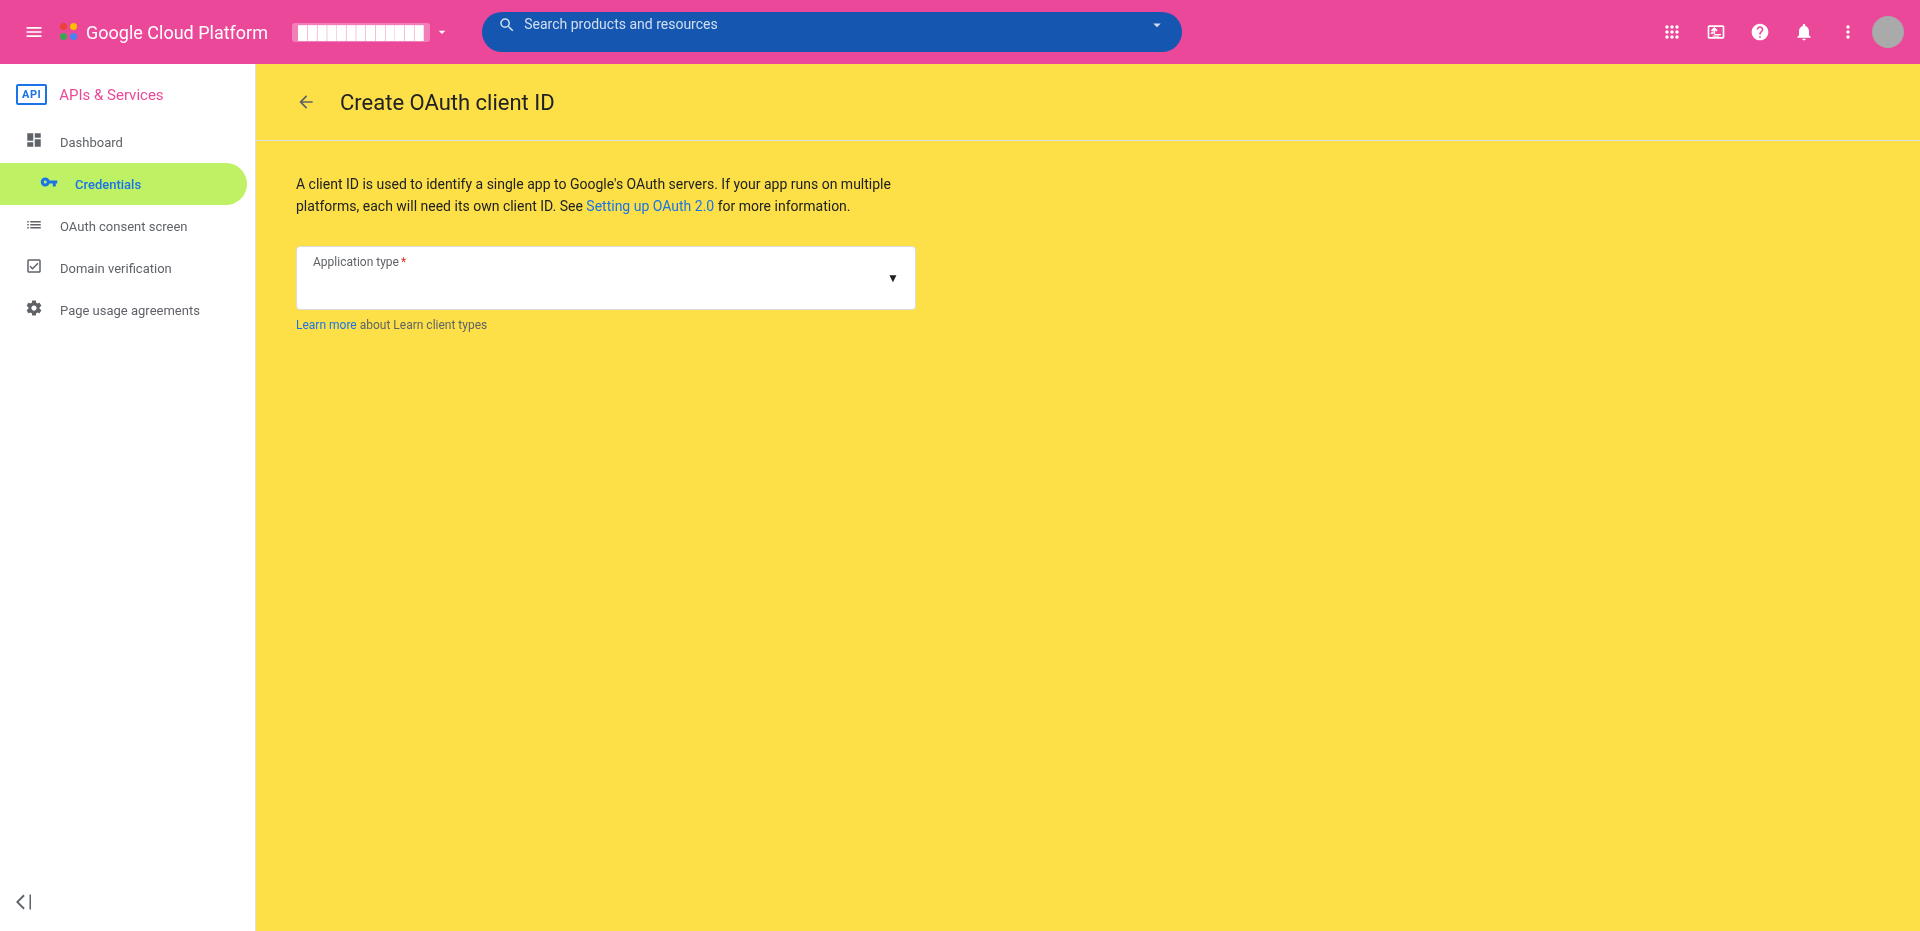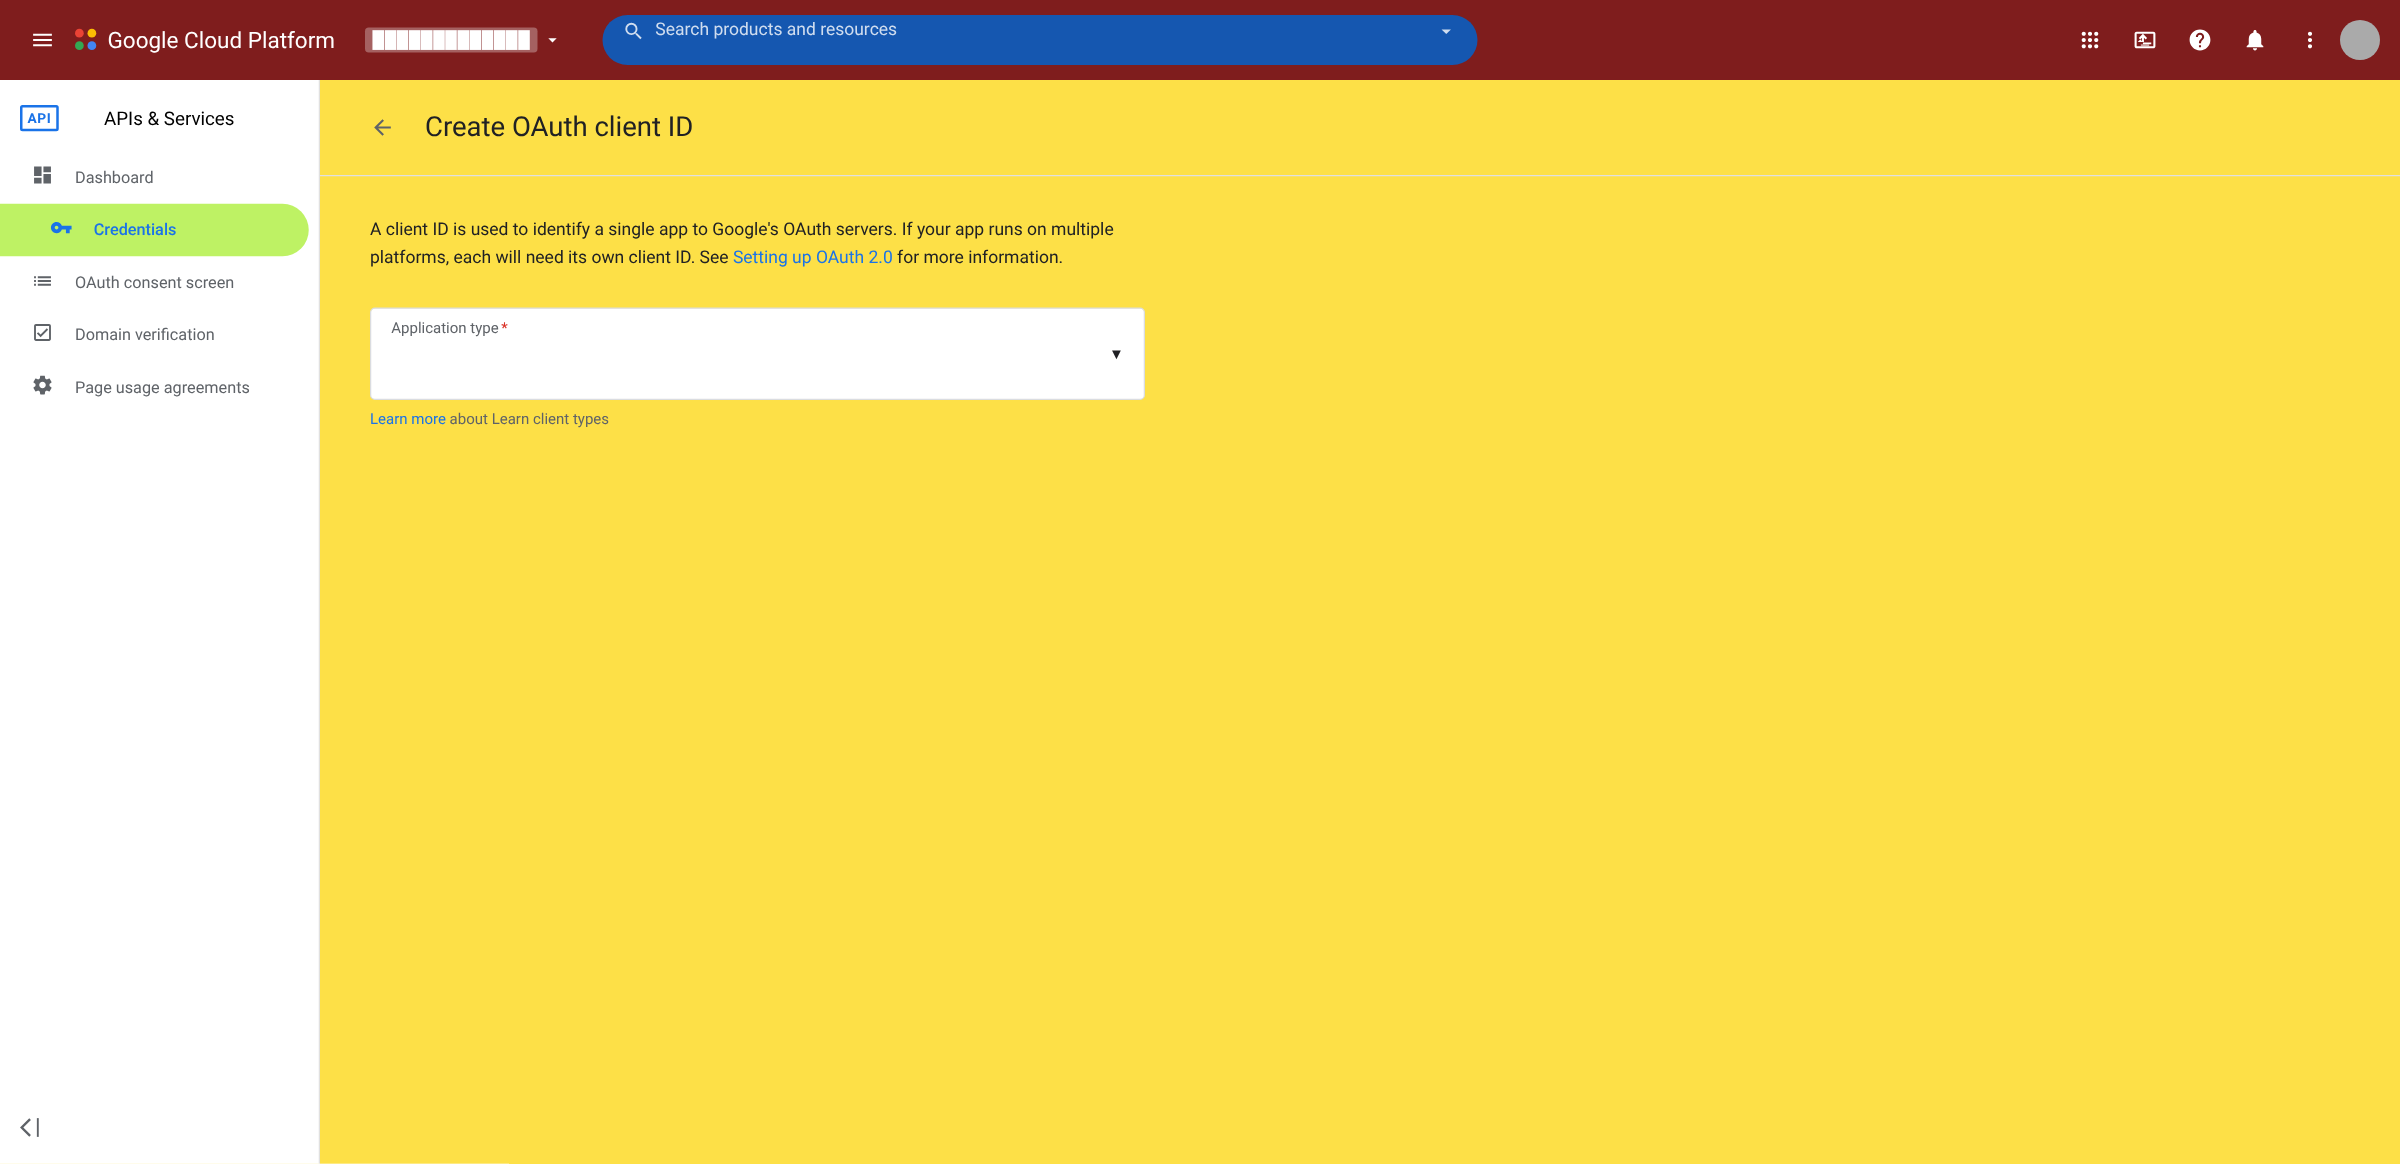--- a/index.html
+++ b/index.html
@@ -2,21 +2,21 @@
 <html><head>
   <meta charset="utf-8">
   <style>
     * { margin: 0; padding: 0; box-sizing: border-box; }
     body { font-family: 'Google Sans', Roboto, Arial, sans-serif; font-size: 14px; color: #202124; background: #fff; height: 931px; overflow: hidden; }
 
     
     .top-nav {
       display: flex;
       align-items: center;
-      background: #7f1d1d;
+      background: #ec4899;
       height: 64px;
       padding: 0 16px;
       gap: 8px;
       position: fixed;
       top: 0; left: 0; right: 0;
       z-index: 100;
     }
     .nav-hamburger {
       color: #fff;
       font-size: 20px;
@@ -138,23 +138,22 @@
       font-size: 11px;
       font-weight: 700;
       color: #1a73e8;
       border: 2px solid #1a73e8;
       padding: 2px 4px;
       border-radius: 2px;
       letter-spacing: 0.5px;
     }
     .sidebar-title {
       font-size: 15px;
-      color: #000000;
+      color: #ec4899;
       font-weight: 400;
-      margin-left: 24px;
     }
     .sidebar-item {
       display: flex;
       align-items: center;
       gap: 16px;
       padding: 10px 24px;
       cursor: pointer;
       color: #5f6368;
       font-size: 13px;
       border-radius: 0 24px 24px 0;
@@ -231,21 +230,21 @@
       text-decoration: none;
     }
     .form-section {
       max-width: 620px;
     }
     .select-container {
       position: relative;
       border: 1px solid #dadce0;
       border-radius: 4px;
       padding: 0 4px;
-      height: 74px;
+      height: 64px;
       display: flex;
       align-items: center;
       cursor: pointer;
       background: #fff;
     }
     .select-label {
       position: absolute;
       top: 8px;
       left: 16px;
       font-size: 12px;

